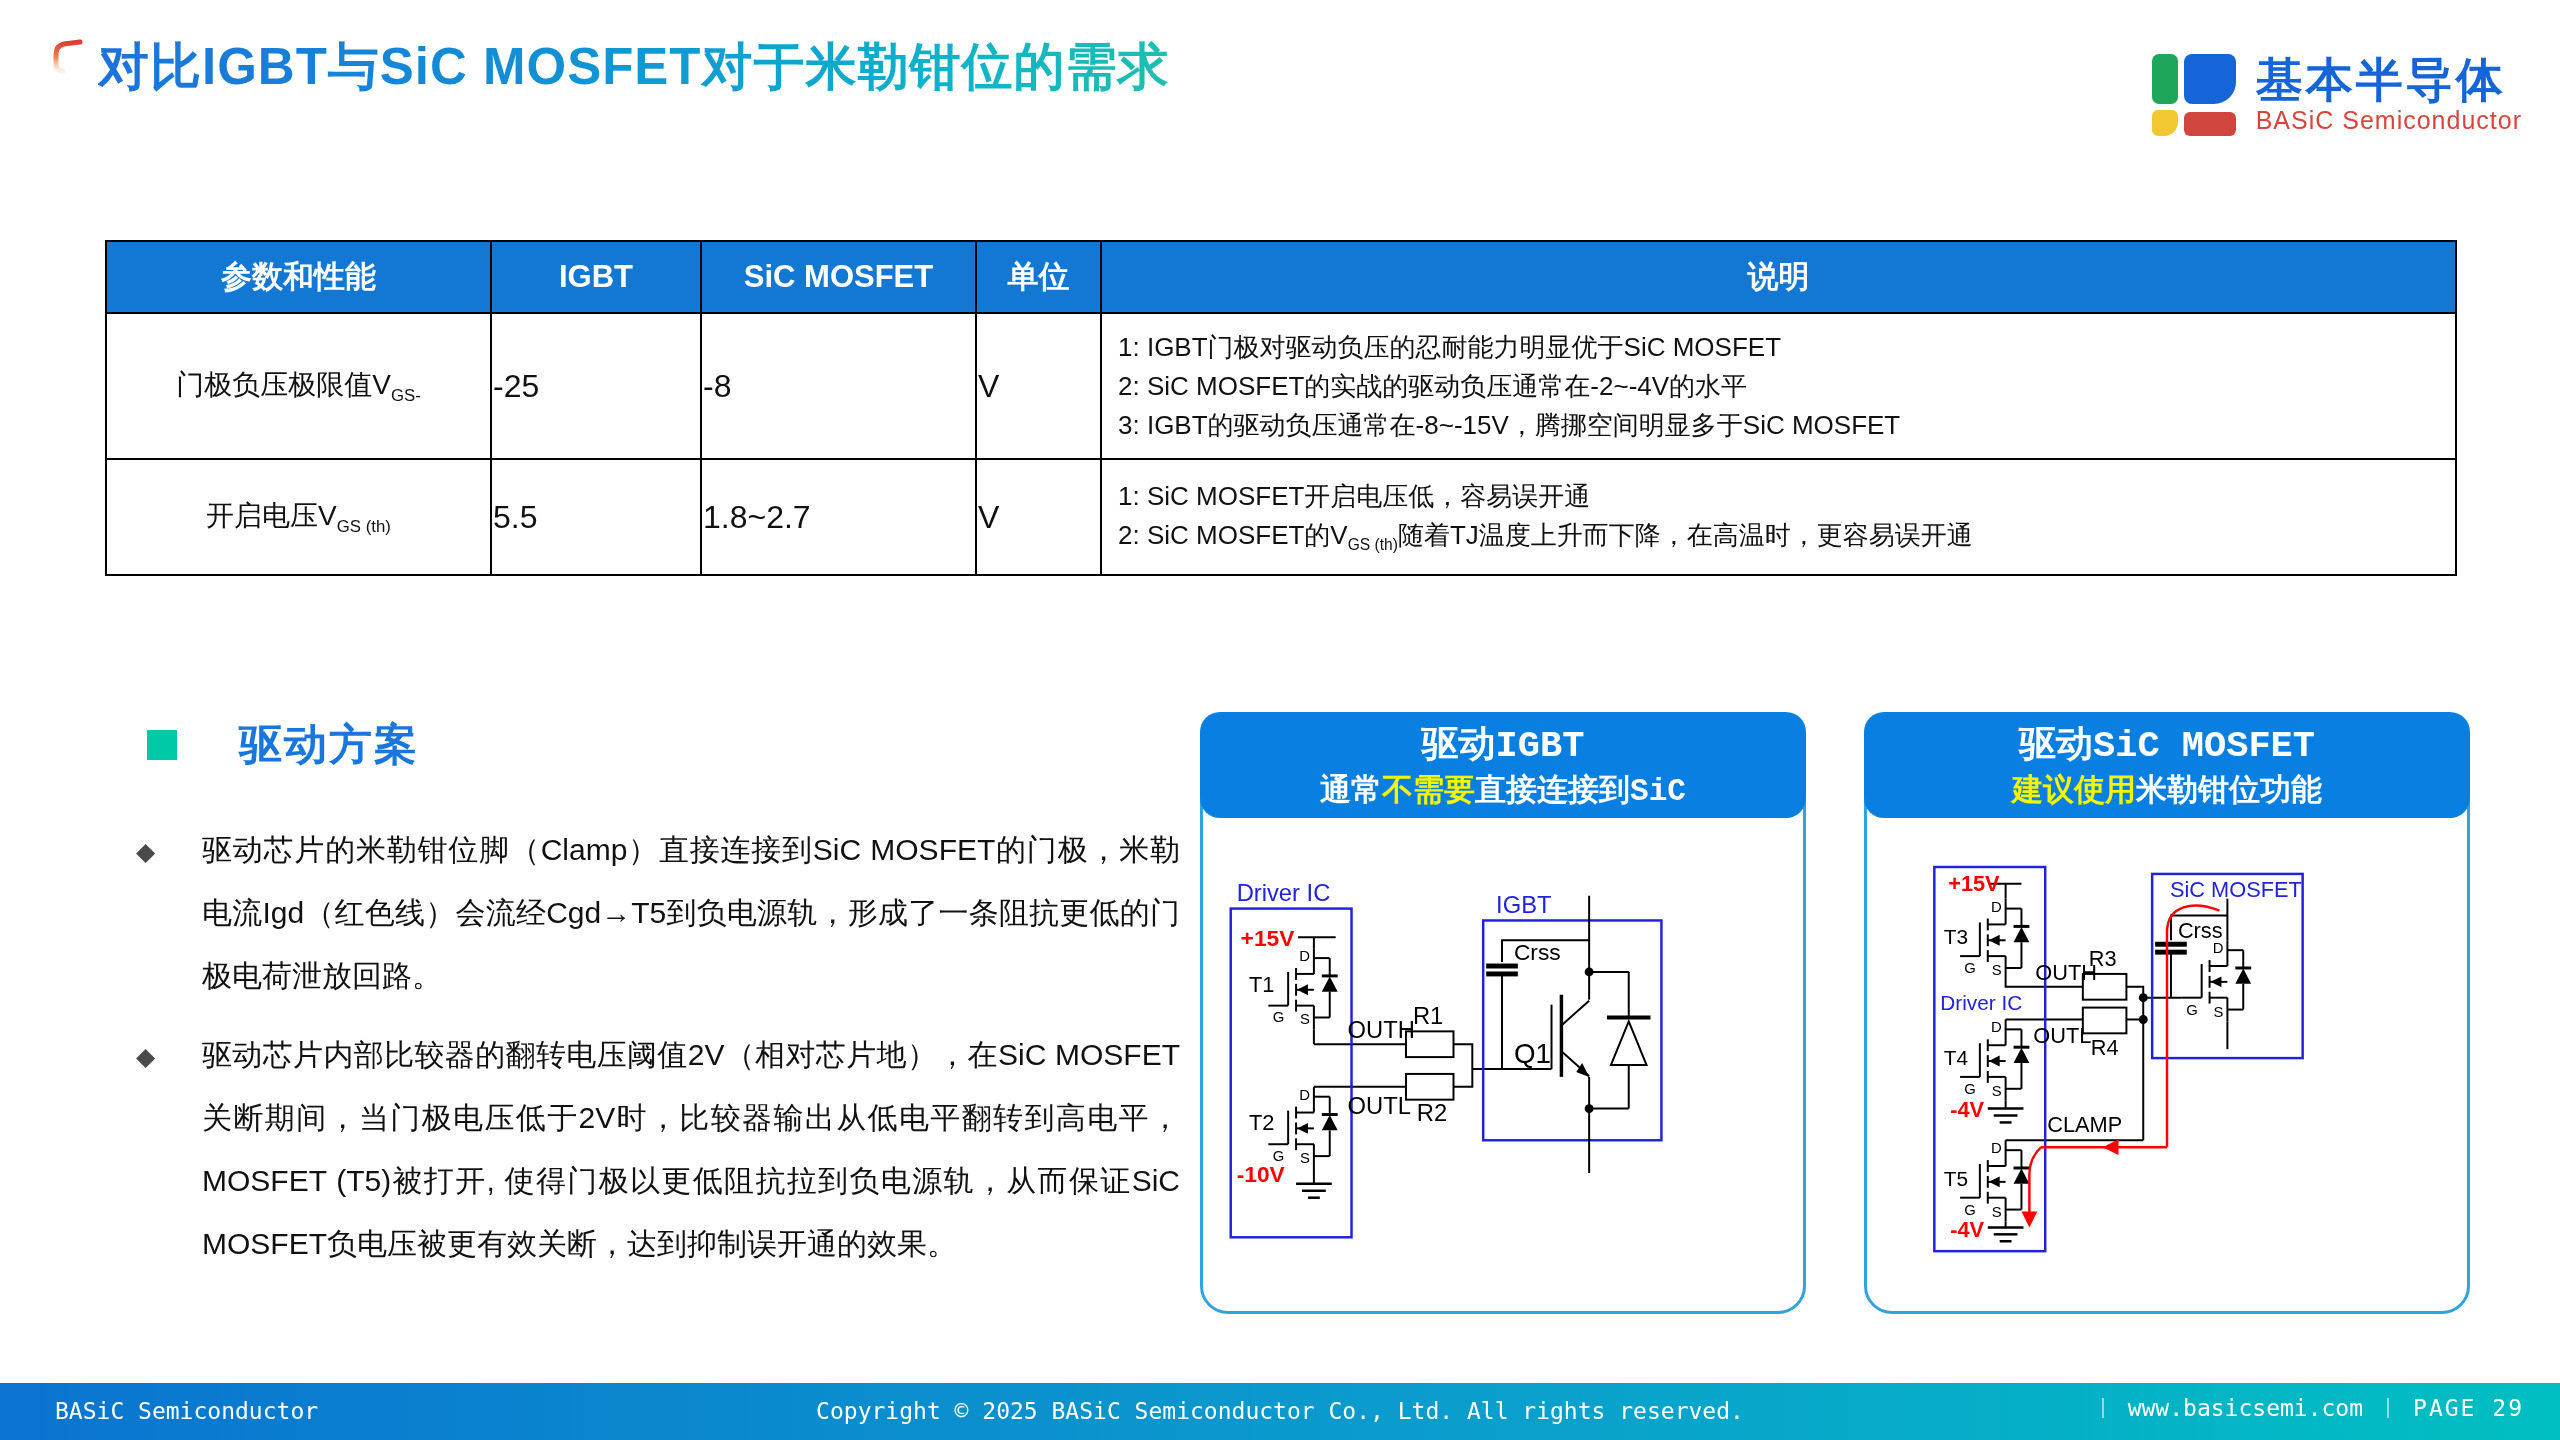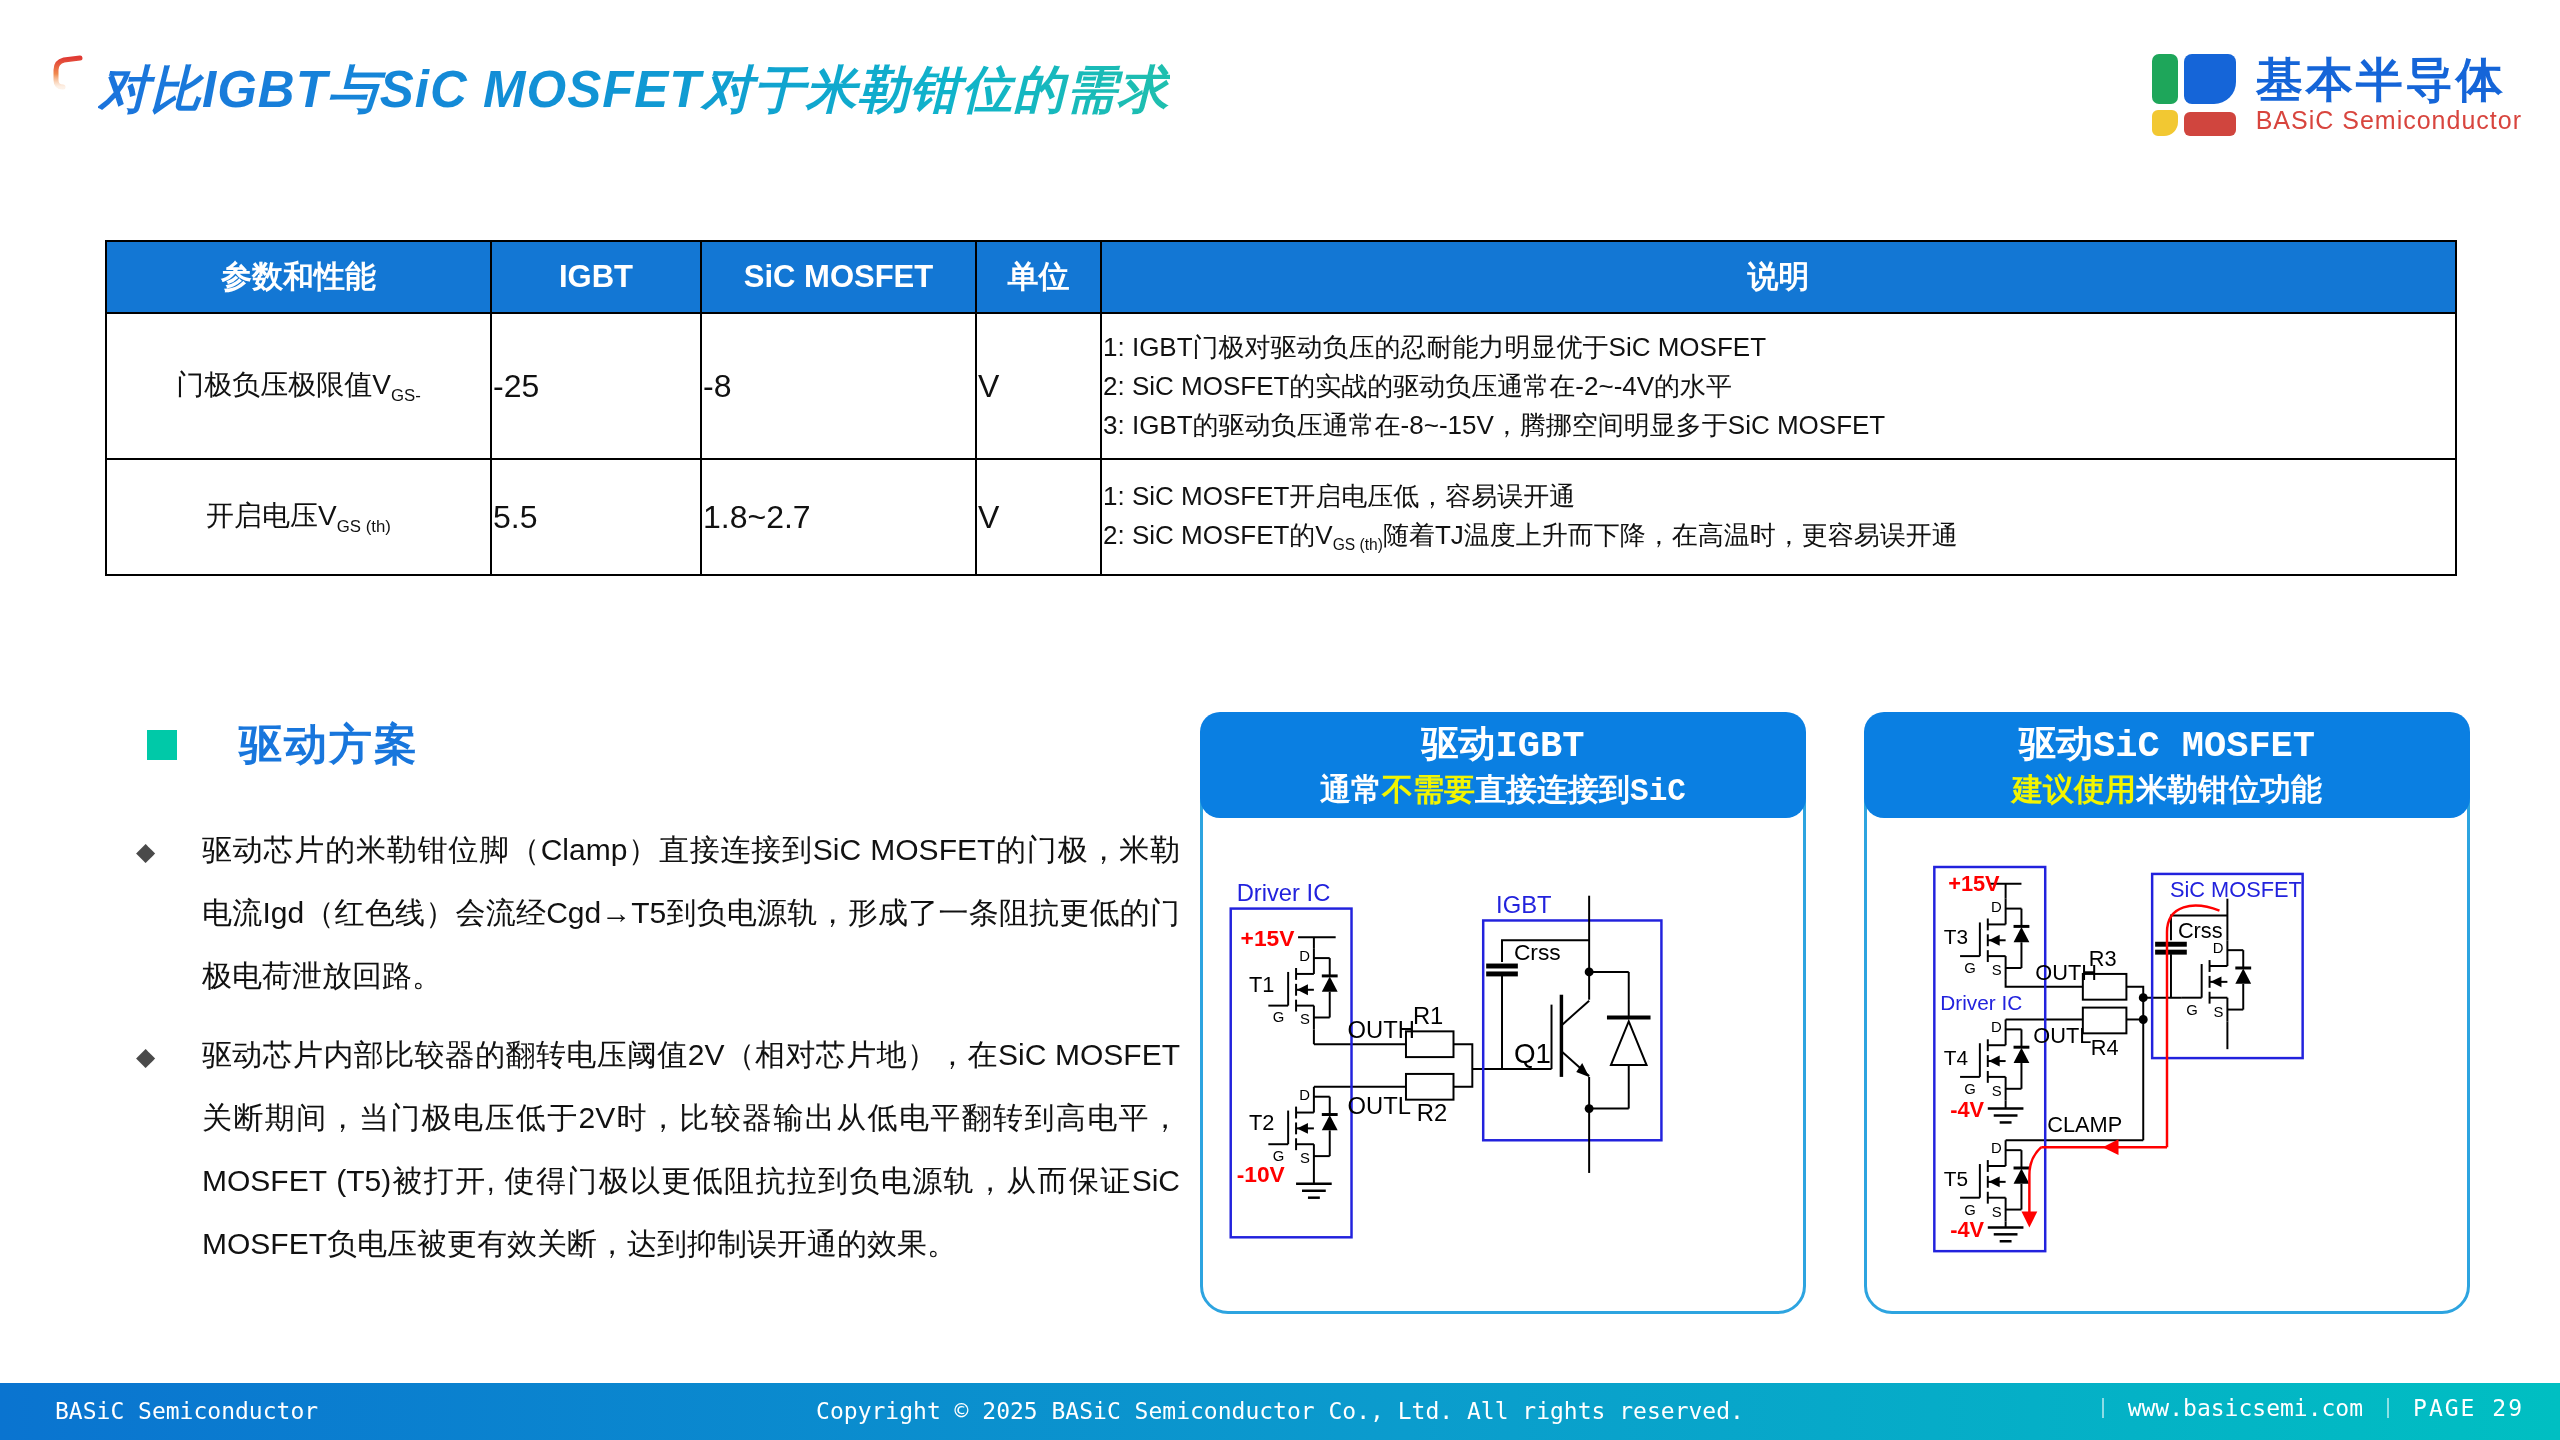--- a/index.html
+++ b/index.html
@@ -1,21 +1,21 @@
 <!DOCTYPE html>
 <html><head>
 <meta charset="utf-8">
 <style>
   html,body{margin:0;padding:0;}
   body{
     width:2560px;height:1440px;position:relative;background:#ffffff;
     font-family:"Liberation Sans",sans-serif;overflow:hidden;
   }
   
-  .title-row{position:absolute;left:50px;top:44px;display:flex;align-items:flex-end;font-style:italic;}
+  .title-row{position:absolute;left:50px;top:28px;display:flex;align-items:center;}
   .title-icon{width:42px;height:70px;margin-top:8px;}
   .page-title{
     margin:0 0 0 6px;font-size:51px;font-weight:bold;letter-spacing:1px;
     color:#1886d0;line-height:64px;
   }
   @supports (-webkit-background-clip: text){
     .page-title{
       background:linear-gradient(90deg,#1b73dc 0%,#1193d5 45%,#0fb3ca 80%,#1fbfae 100%);
       -webkit-background-clip:text;background-clip:text;color:transparent;
     }
@@ -35,21 +35,21 @@
     position:absolute;left:105px;top:240px;width:2350px;
     border-collapse:collapse;table-layout:fixed;
   }
   .cmp-table th{
     background:#1377d4;color:#fff;font-size:31px;font-weight:bold;
     height:68px;border:2px solid #000;text-align:center;
   }
   .cmp-table td{border:2px solid #000;color:#111;vertical-align:middle;}
   .c-param{text-align:center;font-size:28px;}
   .c-num{font-size:32px;}
-  .c-desc{padding:8px 1px;font-size:26px;line-height:1.5;text-align:left;}
+  .c-desc{padding:8px 16px;font-size:26px;line-height:1.5;text-align:left;}
   .cmp-table sub{font-size:0.6em;}
   .cmp-table tr.rrow1 td{height:128px;}
   .cmp-table tr.rrow2 td{height:98px;}
   .cmp-table tr.rrow3 td{height:64px;}
   
   .sec-head{position:absolute;left:108px;top:716px;display:flex;align-items:center;padding-left:39px;}
   .sec-square{width:30px;height:30px;background:#00c9a8;margin-right:62px;}
   .sec-title{font-size:43px;font-weight:bold;color:#1876dc;letter-spacing:2px;}
   .bullets{position:absolute;left:132px;top:818px;width:1048px;list-style:none;margin:0;padding:0;}
   .bullet{position:relative;padding-left:70px;font-size:30px;line-height:63px;color:#111;

